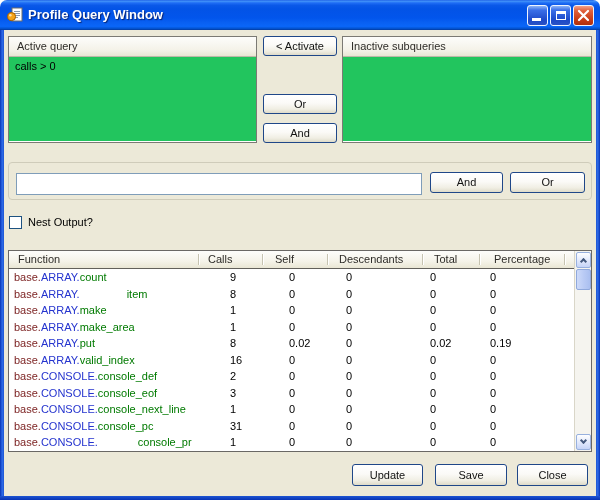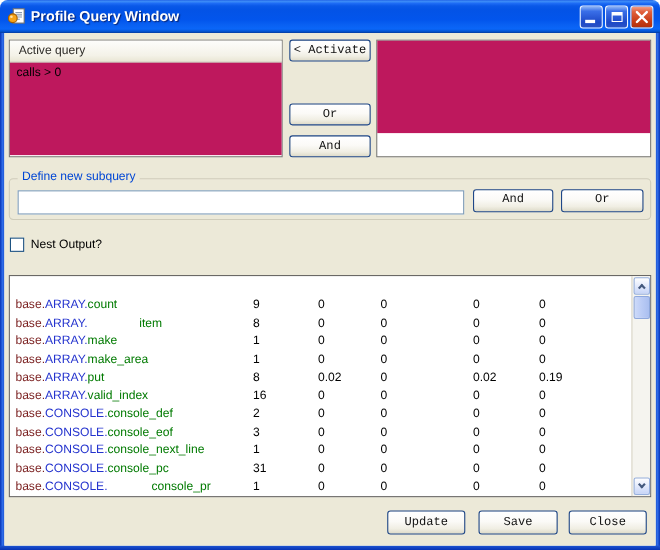--- a/index.html
+++ b/index.html
@@ -21,24 +21,24 @@
   .frame-l{position:absolute;left:0;top:30px;width:4px;height:470px;background:linear-gradient(90deg,#0733b5,#2e6be8 55%,#1d55d2);}
   .frame-r{position:absolute;right:0;top:30px;width:4px;height:470px;background:linear-gradient(270deg,#0733b5,#2e6be8 55%,#1d55d2);}
   .frame-b{position:absolute;left:0;top:496px;width:600px;height:4px;background:linear-gradient(180deg,#1d55d2,#0733b5);}
   .content{position:absolute;left:4px;top:30px;width:592px;height:466px;background:#ece9d8;overflow:hidden;}
   
   .panel{position:absolute;border:1px solid #7b7a74;background:#fff;}
   .panel-active{left:4px;top:6px;width:249px;height:107px;}
   .panel-inactive{left:338px;top:6px;width:250px;height:107px;}
   .panel-hd{height:20px;line-height:19px;padding-left:8px;font-size:11px;color:#2e2c28;
     background:linear-gradient(180deg,#fdfdfb 0%,#f4f2e8 70%,#e9e6d4 100%);border-bottom:1px solid #bdb9a8;}
-  .panel-body{position:relative;width:100%;height:calc(100% - 21px);background:#be185d;}
+  .panel-body{position:relative;width:100%;height:calc(100% - 21px);background:#22c55e;}
   .list-item{position:absolute;left:6px;top:3px;font-size:11px;color:#000;white-space:nowrap;}
   
-  .xp-btn{position:absolute;border:1px solid #1f4788;border-radius:3px;font-family:Liberation Mono, monospace;
+  .xp-btn{position:absolute;border:1px solid #1f4788;border-radius:3px;font-family:Liberation Sans, sans-serif;
     font-size:11px;color:#111;text-align:center;cursor:default;
     background:linear-gradient(180deg,#ffffff 0%,#fbfaf7 45%,#f0eee3 78%,#dedbc9 100%);
     box-shadow:inset 0 1px 0 #fff;}
   .mid-btn{left:259px;width:74px;height:20px;line-height:18px;}
   
   .groupbox{position:absolute;left:4px;top:132px;width:584px;height:38px;border:1px solid #cfccba;border-radius:4px;}
   .group-label{position:absolute;left:12px;top:125px;padding:0 4px;background:#ece9d8;color:#0046d5;font-size:11px;line-height:13px;}
   .subquery-input{position:absolute;left:12px;top:143px;width:406px;height:22px;border:1px solid #7f9db9;
     background:#fff;font-size:11px;padding:0 3px;outline:none;}
   
@@ -109,33 +109,47 @@
       <div class="panel-body">
         <span class="list-item">calls &gt; 0</span>
       </div>
     </div>
 
     <div class="xp-btn mid-btn" style="top:6px">&lt; Activate</div>
     <div class="xp-btn mid-btn" style="top:64px">Or</div>
     <div class="xp-btn mid-btn" style="top:93px">And</div>
 
     <div class="panel panel-inactive">
+      <div class="panel-hd">Inactive subqueries</div>
       <div class="panel-body"></div>
     </div>
 
     <div class="groupbox"></div>
-    <span class="group-label">Define new subquery</span>
     <input class="subquery-input" type="text" value="" style="">
     <div class="xp-btn btn-and2">And</div>
     <div class="xp-btn btn-or2">Or</div>
 
     <div class="checkbox"></div>
     <span class="check-label">Nest Output?</span>
 
     <div class="grid">
+      <div class="grid-hd">
+        <span class="hcell h-fn">Function</span>
+        <span class="hcell h-calls">Calls</span>
+        <span class="hcell h-self">Self</span>
+        <span class="hcell h-desc">Descendants</span>
+        <span class="hcell h-total">Total</span>
+        <span class="hcell h-pct">Percentage</span>
+        <span class="hsep s0"></span>
+        <span class="hsep s1"></span>
+        <span class="hsep s2"></span>
+        <span class="hsep s3"></span>
+        <span class="hsep s4"></span>
+        <span class="hsep s5"></span>
+      </div>
       <div class="grid-body">
           <div class="trow">
             <span class="cell c-fn"><span style="color: rgb(122, 31, 31);">base.</span><span style="color: rgb(36, 51, 206);">ARRAY.</span><span style="color: rgb(0, 122, 0);">count</span></span>
             <span class="cell c-calls">9</span>
             <span class="cell c-self">0</span>
             <span class="cell c-desc">0</span>
             <span class="cell c-total">0</span>
             <span class="cell c-pct">0</span>
           </div>
           <div class="trow">

